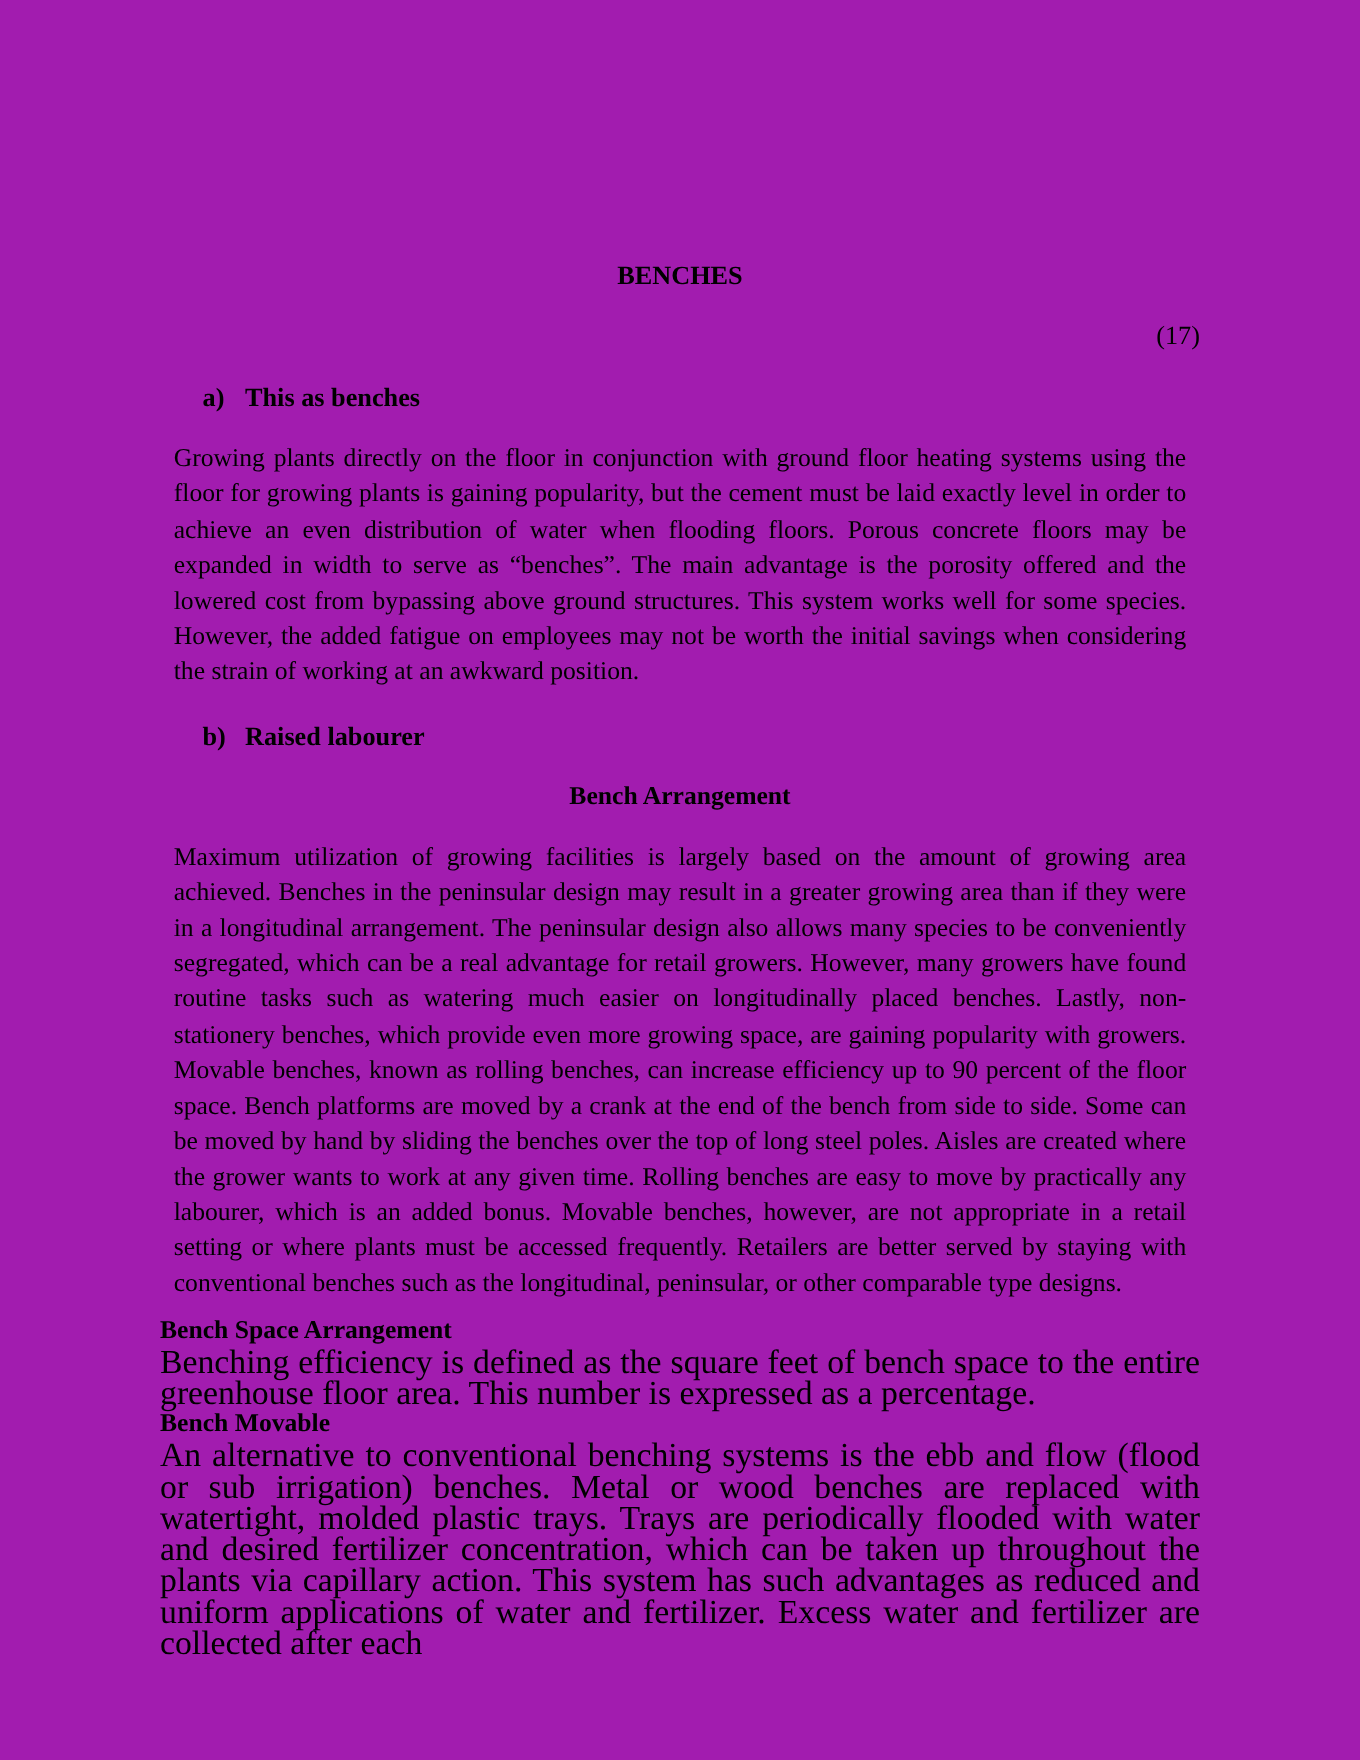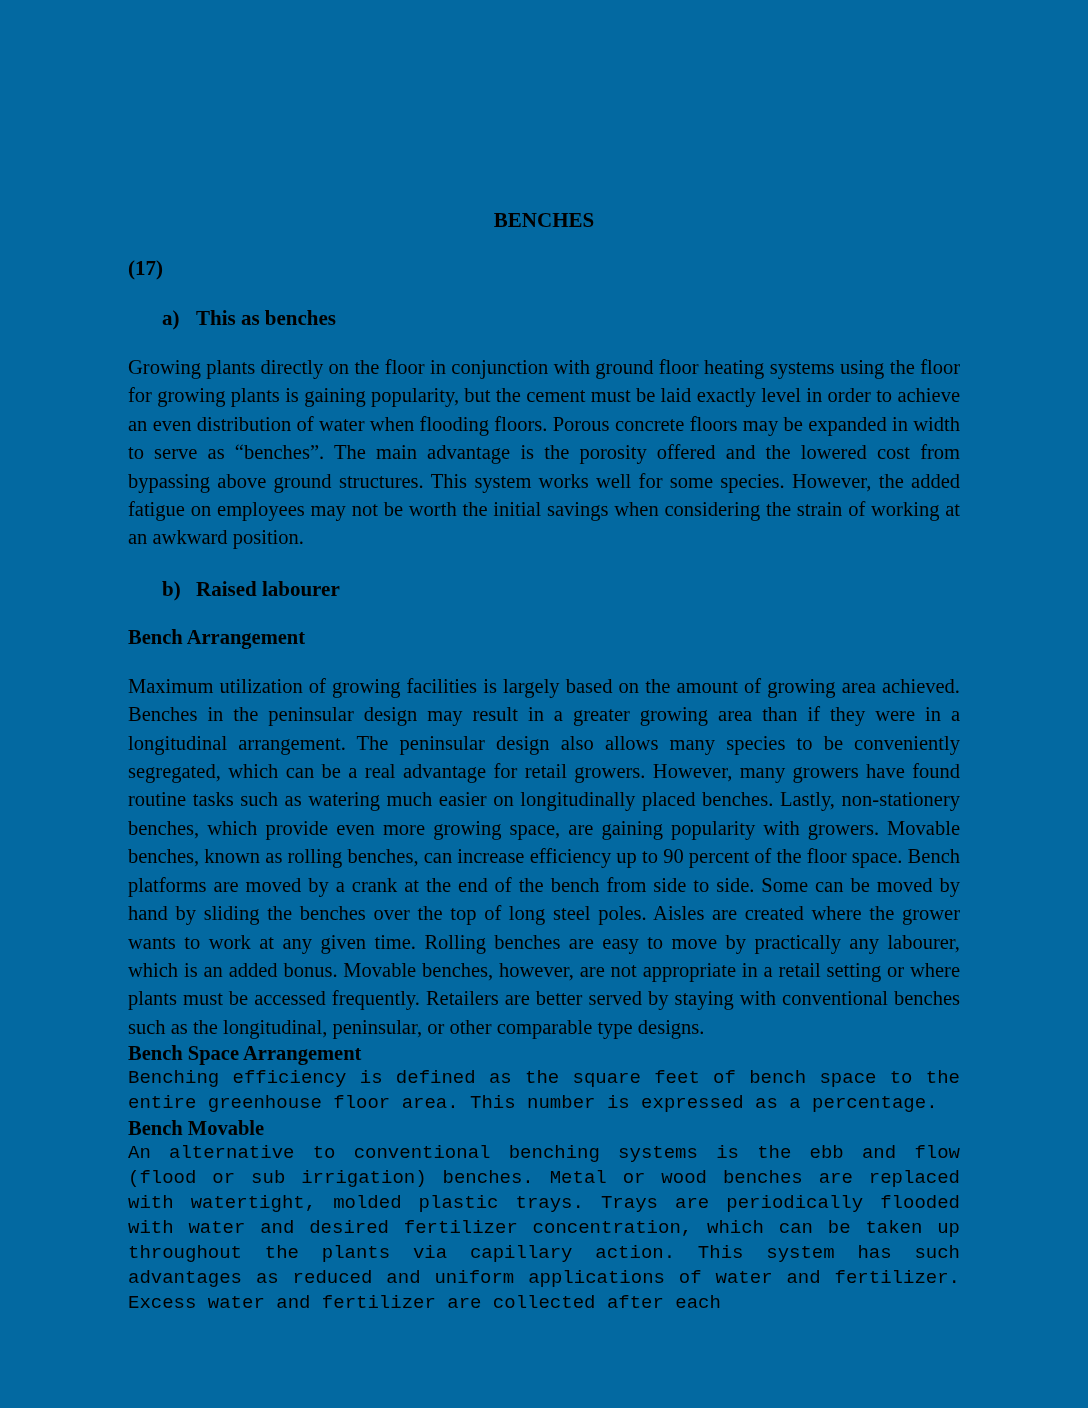--- a/index.html
+++ b/index.html
@@ -4,40 +4,40 @@
 <style>
   html, body {
     margin: 0;
     padding: 0;
     background: #ffffff;
   }
   .page {
     position: relative;
     width: 1088px;
     height: 1408px;
-    background: #0369a1;
+    background: #a21caf;
     color: #000000;
     font-family: "Liberation Serif", "DejaVu Serif", serif;
     overflow: hidden;
     box-sizing: border-box;
   }
   .content {
     padding: 208px 128px 0 128px;
     box-sizing: border-box;
   }
   .doc-title {
     text-align: center;
     font-weight: bold;
     font-size: 21px;
     line-height: 24px;
     margin: 0 0 24px 0;
   }
   .page-number {
-    text-align: left;
-    font-weight: bold;
+    text-align: right;
+    font-weight: normal;
     font-size: 21px;
     line-height: 24px;
     margin: 0 0 26px 0;
   }
   .list-heading {
     display: flex;
     align-items: baseline;
     font-weight: bold;
     font-size: 21px;
     line-height: 24px;
@@ -46,38 +46,38 @@
   .list-heading .list-label {
     width: 34px;
     flex: 0 0 auto;
   }
   .heading-a { margin-bottom: 23px; }
   .heading-b { margin-top: 25px; margin-bottom: 23px; }
   .para {
     font-size: 20.5px;
     line-height: 28.4px;
     text-align: justify;
-    margin: 0;
+    margin: 11px;
   }
   .subheading {
     font-weight: bold;
     font-size: 20.5px;
     line-height: 25px;
     margin: 0;
   }
   .subheading-spaced {
     margin-top: 24px;
     margin-bottom: 22px;
+    text-align: center;
   }
   .para-tight {
-    font-size: 19px;
+    font-size: 27px;
     line-height: 25px;
     text-align: justify;
     margin: 0;
-    font-family: Liberation Mono, monospace;
   }
 </style>
 </head>
 <body>
 
 <div class="page">
   <div class="content">
 
     <div class="doc-title">BENCHES</div>
 

